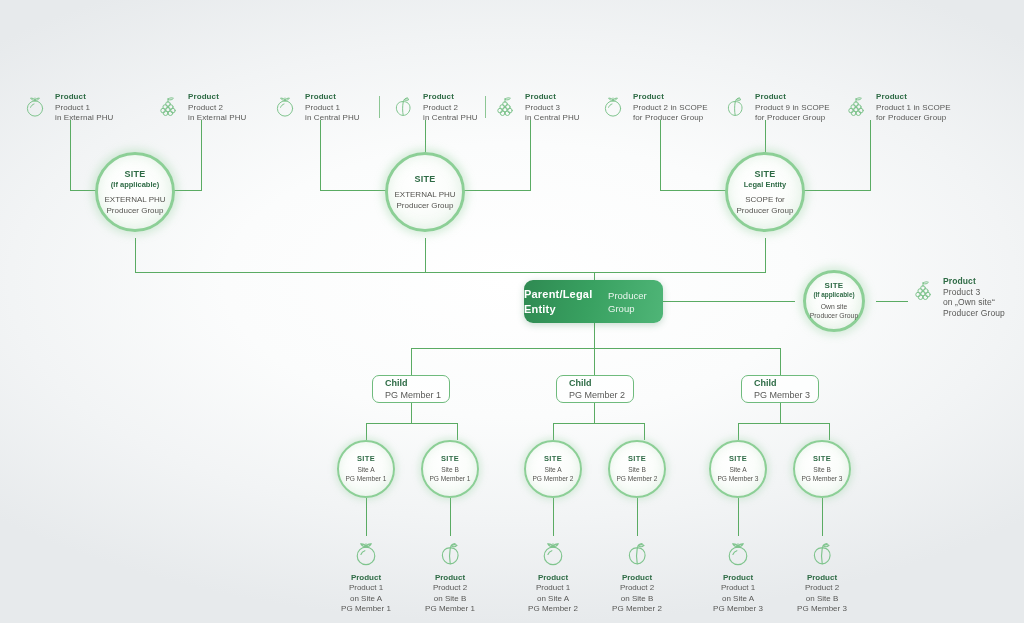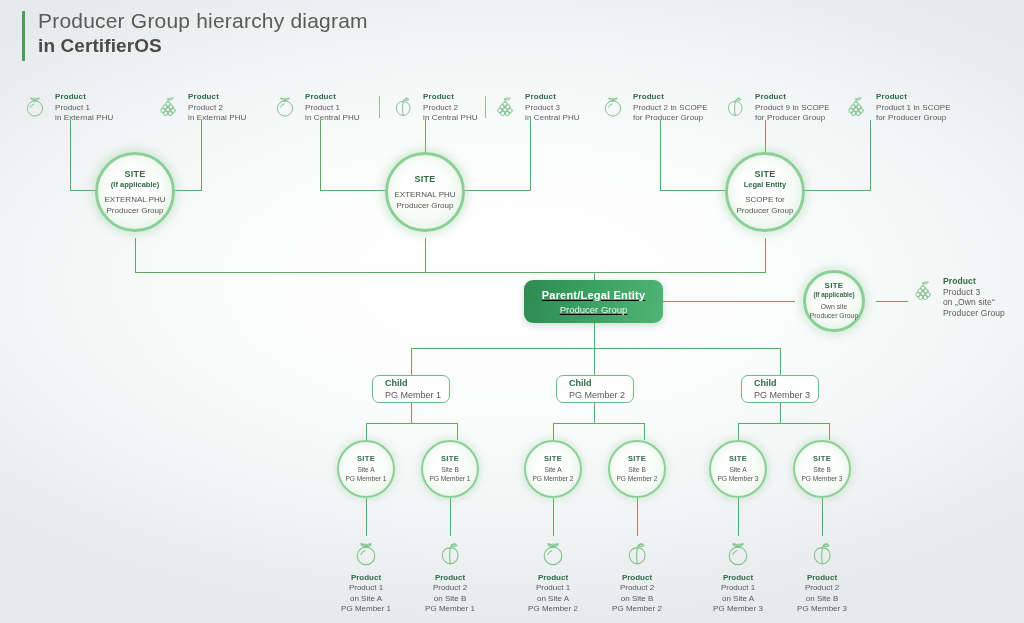--- a/index.html
+++ b/index.html
@@ -53,50 +53,42 @@
   .circ.sm .c-site{font-size:7.5px;line-height:10px;}
   .circ.sm .c-body{font-size:6.6px;line-height:8.6px;margin-top:2px;}
   .circ.own .c-site{font-size:8px;line-height:10px;}
   .circ.own .c-sub{font-size:6.4px;line-height:8px;}
   .circ.own .c-body{font-size:6.8px;line-height:8.8px;margin-top:4px;}
 
   
   .parentbox{
     position:absolute;border-radius:9px;
     background:linear-gradient(100deg,#2f8a52 0%,#38a060 45%,#4fb577 100%);
-    display:flex;flex-direction:column;align-items:center;justify-content:center;
+    display:flex;align-items:center;justify-content:center;
     box-shadow:0 2px 7px rgba(60,130,85,.28);
-    text-decoration:underline;
   }
   .parentbox .p1{font-size:11px;font-weight:700;color:#fff;letter-spacing:.2px;line-height:15px;}
   .parentbox .p2{font-size:9.5px;color:#eaf6ee;line-height:13px;}
 
   
   .childbox{
     position:absolute;border-radius:7px;background:rgba(255,255,255,.75);
     border:1.2px solid #6fbb7d;box-sizing:border-box;
     display:flex;flex-direction:column;justify-content:center;padding-left:12px;
   }
   .childbox .c1{font-size:9px;font-weight:700;color:#2d6b45;line-height:12px;}
   .childbox .c2{font-size:9px;color:#585856;line-height:12px;}
 
   svg{display:block;}
 </style>
 </head>
 <body>
 
 <div id="stage">
 
-  <div class="hdr">
-    <div class="hdr-bar"></div>
-    <div>
-      <div class="hdr-l1">Producer Group hierarchy diagram</div>
-      <div class="hdr-l2">in CertifierOS</div>
-    </div>
-  </div>
 
   <div class="ln lnv" style="left:70px;top:120px;height:71px;"></div>
   <div class="ln lnh" style="left:70px;top:190px;width:32px;"></div>
   <div class="ln lnv" style="left:201px;top:120px;height:71px;"></div>
   <div class="ln lnh" style="left:168px;top:190px;width:34px;"></div>
 
   <div class="ln lnv" style="left:320px;top:120px;height:71px;"></div>
   <div class="ln lnh" style="left:320px;top:190px;width:72px;"></div>
   <div class="ln lnv" style="left:425px;top:120px;height:35px;"></div>
   <div class="ln lnv" style="left:530px;top:120px;height:71px;"></div>

